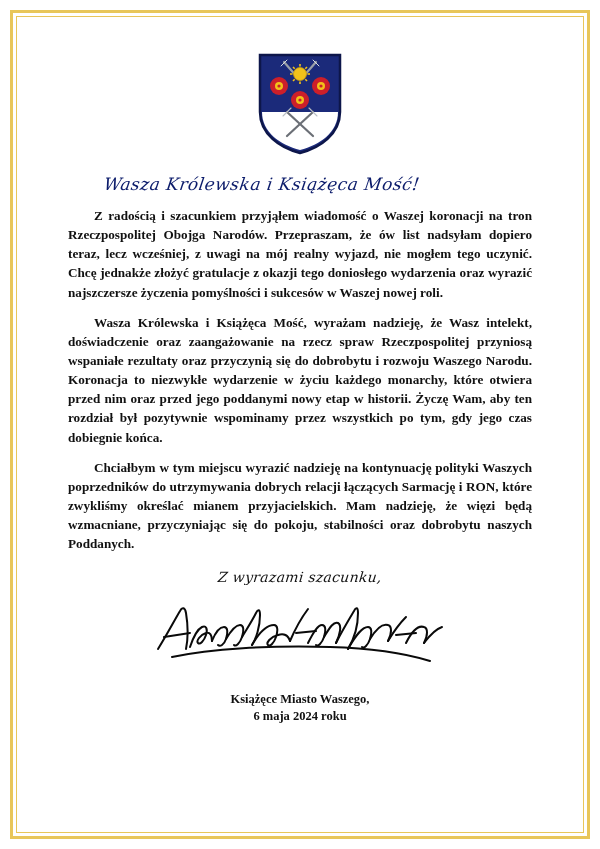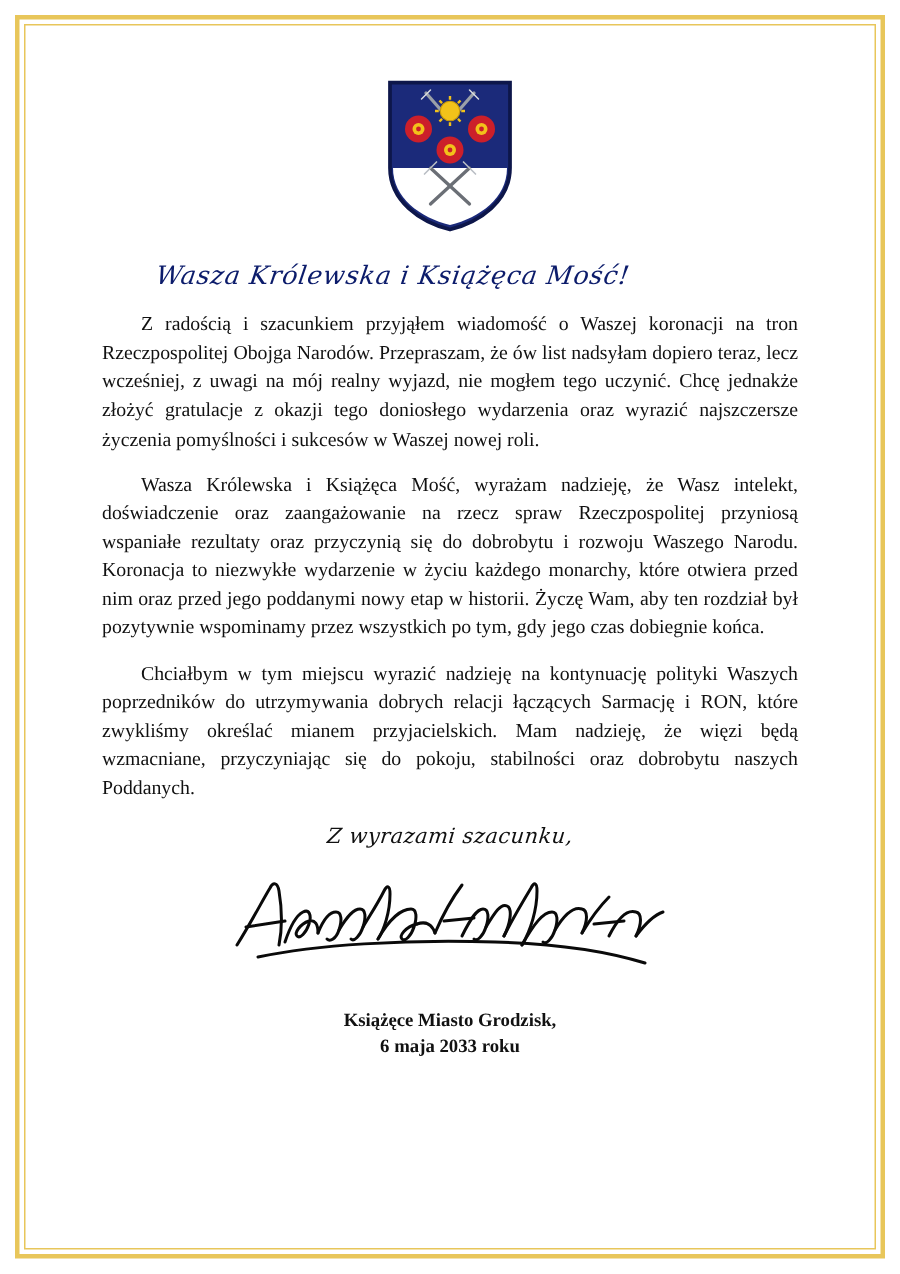--- a/index.html
+++ b/index.html
@@ -76,20 +76,21 @@
   .body-text {
     color: #111111;
     font-size: 13.2px;
     line-height: 1.45;
     text-align: justify;
     padding: 0 6px;
   }
   .body-text p {
     margin: 0 0 11px 0;
     text-indent: 26px;
+    font-weight: bold;
   }
 
   
   .closing {
     font-family: "DejaVu Serif", serif;
     font-style: italic;
     font-size: 14px;
     color: #111111;
     text-align: center;
     margin-top: 16px;
@@ -225,18 +226,18 @@
           <path d="M246 44 L266 42"></path>
           <path d="M256 52 C262 40 268 34 274 36 C278 37 278 44 274 52"></path>
           <path d="M274 52 C280 44 286 38 292 36"></path>
           <path d="M22 66 C60 58 120 54 180 56 C220 57 254 62 280 70"></path>
         </g>
       </svg>
       <span class="signature-name">Arkadiusz Maksymilian</span>
     </div>
 
     <div class="footer">
-      <div>Książęce Miasto Grodzisk,</div>
-      <div>6 maja 2033 roku</div>
+      <div>Książęce Miasto Waszego,</div>
+      <div>6 maja 2024 roku</div>
     </div>
 
   </div>
 </div>
 
 </body></html>

